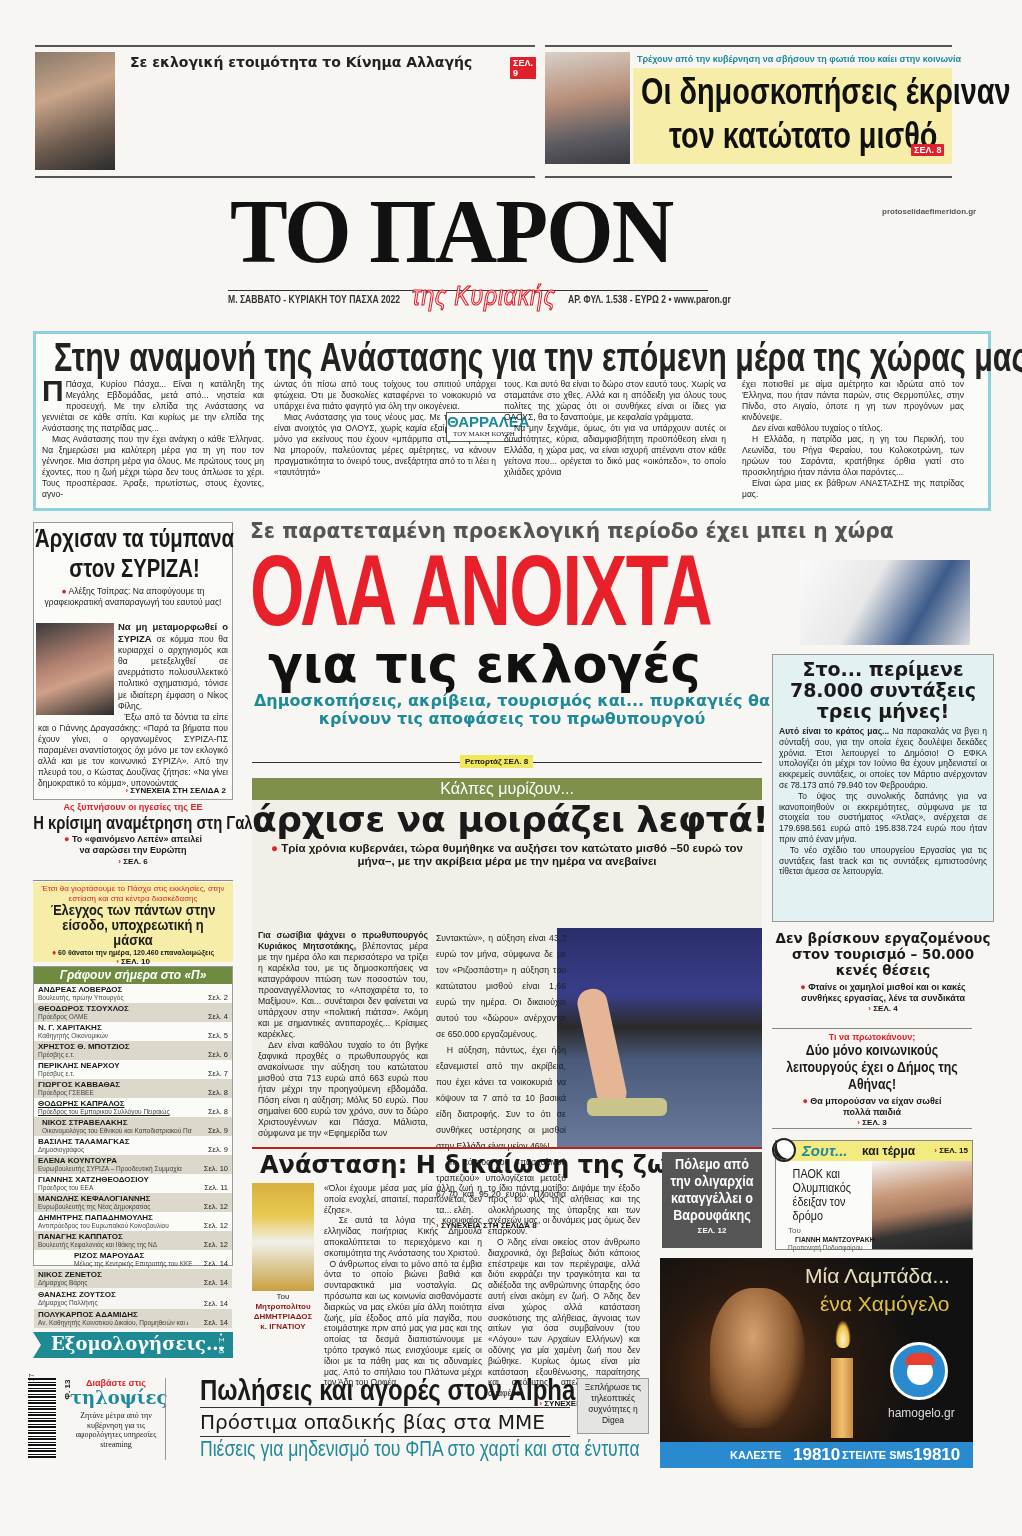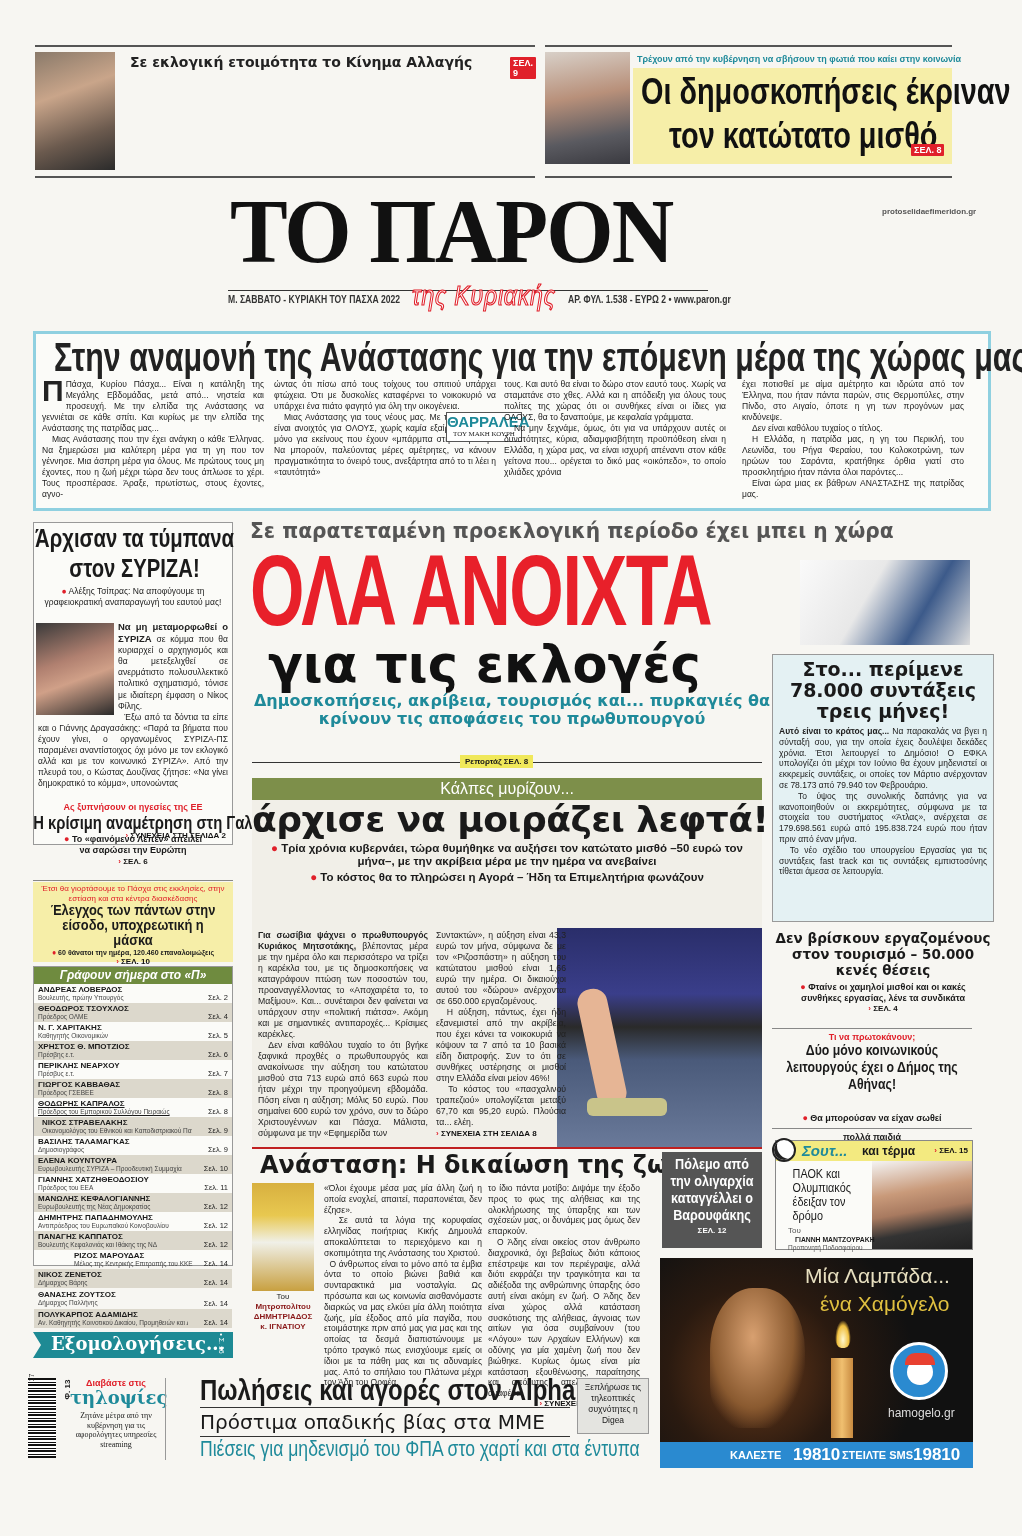--- a/index.html
+++ b/index.html
@@ -68,21 +68,21 @@
     <p>Να μην ξεχνάμε, όμως, ότι για να υπάρχουν αυτές οι δυνατότητες, κύρια, αδιαμφισβήτητη προϋπόθεση είναι η Ελλάδα, η χώρα μας, να είναι ισχυρή απέναντι στον κάθε γείτονα που... ορέγεται το δικό μας «οικόπεδο», το οποίο χιλιάδες χρόνια</p>
   </div>
   <div class="abs txt small" style="left:706px;top:45px;width:222px">
     <p style="text-indent:0">έχει ποτισθεί με αίμα αμέτρητο και ιδρώτα από τον Έλληνα, που ήταν πάντα παρών, στις Θερμοπύλες, στην Πίνδο, στο Αιγαίο, όποτε η γη των προγόνων μας κινδύνεψε.</p>
     <p>Δεν είναι καθόλου τυχαίος ο τίτλος.</p>
     <p>Η Ελλάδα, η πατρίδα μας, η γη του Περικλή, του Λεωνίδα, του Ρήγα Φεραίου, του Κολοκοτρώνη, των ηρώων του Σαράντα, κρατήθηκε όρθια γιατί στο προσκλητήριο ήταν πάντα όλοι παρόντες...</p>
     <p>Είναι ώρα μιας εκ βάθρων ΑΝΑΣΤΑΣΗΣ της πατρίδας μας.</p>
   </div>
 </div>
 
-<div class="abs" style="left:33px;top:522px;width:200px;height:323px;border:1px solid #999;background:#fbfbf8">
+<div class="abs" style="left:33px;top:522px;width:200px;height:278px;border:1px solid #999;background:#fbfbf8">
   <div class="condc" style="font-size:26px;font-weight:bold;line-height:30px;width:255px;margin-left:-27px;white-space:normal;text-align:center;transform:scaleX(.78)">Άρχισαν τα τύμπανα στον ΣΥΡΙΖΑ!</div>
   <div class="small" style="text-align:center;font-size:8.5px;line-height:11px;margin-top:3px;padding:0 4px"><span class="bullet"></span><span>Αλέξης Τσίπρας: Να αποφύγουμε τη γραφειοκρατική αναπαραγωγή του εαυτού μας!</span></div>
   <div class="photo" style="left:2px;top:100px;width:78px;height:92px;background:linear-gradient(160deg,#3a3a3a 0%,#b08070 40%,#d0a088 60%,#2a2a2a 100%)"></div>
   <div class="abs small txt" style="left:4px;top:98px;width:190px;font-size:8.5px;line-height:11.1px">
     <div style="float:left;width:80px;height:94px"></div>
     <b style="font-size:9.5px">Να μη μεταμορφωθεί ο ΣΥΡΙΖΑ</b> <span>σε κόμμα που θα κυριαρχεί ο αρχηγισμός και θα μετεξελιχθεί σε ανερμάτιστο πολυσυλλεκτικό πολιτικό σχηματισμό, τόνισε με ιδιαίτερη έμφαση ο Νίκος Φίλης.</span><br>&nbsp;&nbsp;<span>Έξω από τα δόντια τα είπε και ο Γιάννης Δραγασάκης: «Παρά τα βήματα που έχουν γίνει, ο οργανωμένος ΣΥΡΙΖΑ-ΠΣ παραμένει αναντίστοιχος όχι μόνο με τον εκλογικό αλλά και με τον κοινωνικό ΣΥΡΙΖΑ». Από την πλευρά του, ο Κώστας Δουζίνας ζήτησε: «Να γίνει δημοκρατικό το κόμμα», υπονοώντας</span>
   </div>
   <div class="abs cont" style="right:6px;bottom:4px">ΣΥΝΕΧΕΙΑ ΣΤΗ ΣΕΛΙΔΑ 2</div>
 </div>
 
@@ -207,29 +207,28 @@
 <div class="photo" style="left:800px;top:560px;width:170px;height:85px;background:linear-gradient(120deg,#fafafa 0%,#e8e8e8 40%,#3c5a8a 70%,#ddd 100%)"></div>
 <div class="abs" style="left:268px;top:636px;font-family:'DejaVu Sans',sans-serif;font-weight:bold;font-size:52px;color:#111;line-height:56px;white-space:nowrap;transform:scaleX(.98);transform-origin:left">για τις εκλογές</div>
 <div class="abs" style="left:252px;top:692px;width:520px;text-align:center;font-family:'DejaVu Sans',sans-serif;font-size:16px;line-height:18px;color:#1f8a9a;font-weight:bold">Δημοσκοπήσεις, ακρίβεια, τουρισμός και... πυρκαγιές θα κρίνουν τις αποφάσεις του πρωθυπουργού</div>
 <div class="hr" style="left:252px;top:762px;width:510px;background:#333"></div>
 <div class="abs" style="left:460px;top:755px;background:#f0e85a;font-size:8px;font-weight:bold;padding:2px 5px">Ρεπορτάζ ΣΕΛ. 8</div>
 
 <div class="abs" style="left:252px;top:778px;width:510px;height:370px;background:#f1efe8">
   <div style="background:#7d8f4a;color:#fff;text-align:center;font-size:16px;line-height:22px;height:22px">Κάλπες μυρίζουν...</div>
   <div style="text-align:center;font-family:'DejaVu Sans',sans-serif;font-weight:bold;font-size:36px;line-height:40px;white-space:nowrap;letter-spacing:-.5px">άρχισε να μοιράζει λεφτά!</div>
   <div style="text-align:center;font-size:11.5px;font-weight:bold;line-height:13px;padding:0 10px;margin-top:2px"><span class="bullet"></span><span>Τρία χρόνια κυβερνάει, τώρα θυμήθηκε να αυξήσει τον κατώτατο μισθό –50 ευρώ τον μήνα–, με την ακρίβεια μέρα με την ημέρα να ανεβαίνει</span></div>
-  <div style="text-align:center;font-size:11.5px;font-weight:bold;line-height:13px;margin-top:3px"><span class="bullet"></span><span>Το κόστος θα το πληρώσει η Αγορά – Ήδη τα Επιμελητήρια φωνάζουν</span></div>
   <div class="photo" style="left:305px;top:150px;width:205px;height:220px;background:linear-gradient(180deg,#2a2e6a 0%,#3a3e8a 30%,#2a2a2a 45%,#4a5a7a 60%,#6a7a9a 100%)">
     <div style="position:absolute;left:30px;top:60px;width:30px;height:120px;background:#e6b595;border-radius:14px;transform:rotate(-12deg)"></div>
     <div style="position:absolute;left:30px;top:170px;width:80px;height:18px;background:#c9c48a;border-radius:6px"></div>
   </div>
   <div class="abs txt small" style="left:6px;top:152px;width:170px;font-size:8.7px;line-height:11px">
     <b>Για σωσίβια ψάχνει ο πρωθυπουργός Κυριάκος Μητσοτάκης,</b> <span>βλέποντας μέρα με την ημέρα όλο και περισσότερο να τρίζει η καρέκλα του, με τις δημοσκοπήσεις να καταγράφουν πτώση των ποσοστών του, προαναγγέλλοντας το «Αποχαιρέτα το, το Μαξίμου». Και... συνέταιροι δεν φαίνεται να υπάρχουν στην «πολιτική πιάτσα». Ακόμη και με σημαντικές αντιπαροχές... Κρίσιμες καρέκλες.</span><br>&nbsp;&nbsp;<span>Δεν είναι καθόλου τυχαίο το ότι βγήκε ξαφνικά προχθές ο πρωθυπουργός και ανακοίνωσε την αύξηση του κατώτατου μισθού στα 713 ευρώ από 663 ευρώ που ήταν μέχρι την προηγούμενη εβδομάδα. Πόση είναι η αύξηση; Μόλις 50 ευρώ. Που σημαίνει 600 ευρώ τον χρόνο, συν το δώρο Χριστουγέννων και Πάσχα. Μάλιστα, σύμφωνα με την «Εφημερίδα των</span>
   </div>
-  <div class="abs txt small" style="left:184px;top:152px;width:130px;font-size:8.7px;line-height:11px">
+  <div class="abs txt small" style="left:184px;top:152px;width:130px;font-size:8.7px;line-height:16px">
     <span>Συντακτών», η αύξηση είναι 43,3 ευρώ τον μήνα, σύμφωνα δε με τον «Ριζοσπάστη» η αύξηση του κατώτατου μισθού είναι 1,66 ευρώ την ημέρα. Οι δικαιούχοι αυτού του «δώρου» ανέρχονται σε 650.000 εργαζομένους.</span><br>&nbsp;&nbsp;<span>Η αύξηση, πάντως, έχει ήδη εξανεμιστεί από την ακρίβεια, που έχει κάνει τα νοικοκυριά να κόψουν τα 7 από τα 10 βασικά είδη διατροφής. Συν το ότι σε συνθήκες υστέρησης οι μισθοί στην Ελλάδα είναι μείον 46%!</span><br>&nbsp;&nbsp;<span>Το κόστος του «πασχαλινού τραπεζιού» υπολογίζεται μεταξύ 67,70 και 95,20 ευρώ. Πλούσια τα... ελέη.</span>
     <div class="cont">ΣΥΝΕΧΕΙΑ ΣΤΗ ΣΕΛΙΔΑ 8</div>
   </div>
 </div>
 <div class="rule" style="left:252px;top:1147px;width:510px;height:2px;background:#c02020"></div>
 
 <div class="abs" style="left:252px;top:1150px;width:390px;height:218px">
   <div style="font-family:'DejaVu Sans',sans-serif;font-weight:bold;font-size:24px;line-height:30px;white-space:nowrap;margin-left:8px">Ανάσταση: Η δικαίωση της ζωής</div>
   <div class="photo" style="left:0;top:33px;width:62px;height:108px;background:linear-gradient(180deg,#d8b040 0%,#e8c850 30%,#f0f0e8 55%,#c8a040 100%)"></div>
   <div class="abs" style="left:0;top:142px;width:62px;text-align:center;font-size:8px;line-height:10px">
@@ -261,21 +260,21 @@
 <div class="abs" style="left:772px;top:930px;width:222px;height:96px;text-align:center">
   <div style="font-family:'DejaVu Sans',sans-serif;font-weight:bold;font-size:13.5px;line-height:16px">Δεν βρίσκουν εργαζομένους στον τουρισμό – 50.000 κενές θέσεις</div>
   <div style="font-size:9px;font-weight:bold;line-height:11px;margin-top:4px;padding:0 16px"><span class="bullet"></span><span>Φταίνε οι χαμηλοί μισθοί και οι κακές συνθήκες εργασίας, λένε τα συνδικάτα</span></div>
   <div class="cont">ΣΕΛ. 4</div>
 </div>
 <div class="hr" style="left:772px;top:1028px;width:200px"></div>
 
 <div class="abs" style="left:772px;top:1032px;width:200px;height:96px;text-align:center">
   <div style="color:#e0202a;font-size:9px;font-weight:bold">Τι να πρωτοκάνουν;</div>
   <div style="font-size:14px;font-weight:bold;line-height:17px;transform:scaleX(.88)">Δύο μόνο κοινωνικούς λειτουργούς έχει ο Δήμος της Αθήνας!</div>
-  <div style="font-size:9px;font-weight:bold;line-height:19px;margin-top:16px;padding:0 24px"><span class="bullet"></span><span>Θα μπορούσαν να είχαν σωθεί πολλά παιδιά</span></div>
+  <div style="font-size:9px;font-weight:bold;line-height:11px;margin-top:3px;padding:0 24px"><span class="bullet"></span><span>Θα μπορούσαν να είχαν σωθεί πολλά παιδιά</span></div>
   <div class="cont">ΣΕΛ. 3</div>
 </div>
 <div class="hr" style="left:772px;top:1128px;width:200px"></div>
 
 <div class="abs" style="left:775px;top:1140px;width:198px;height:110px;border:1px solid #888;background:#fbfbf8">
   <div style="height:20px;background:#f3ea80;position:relative">
     <span style="position:absolute;left:-4px;top:-3px;width:24px;height:24px;border-radius:50%;background:#fff;border:2px solid #222;box-shadow:inset 6px -4px 0 -3px #222"></span>
     <span style="position:absolute;left:26px;top:1px;color:#1f8a9a;font-style:italic;font-weight:bold;font-size:15px">Σουτ...</span>
     <span style="position:absolute;left:86px;top:3px;font-weight:bold;font-size:12px">και τέρμα</span>
     <span class="cont" style="position:absolute;right:4px;top:5px">ΣΕΛ. 15</span>

